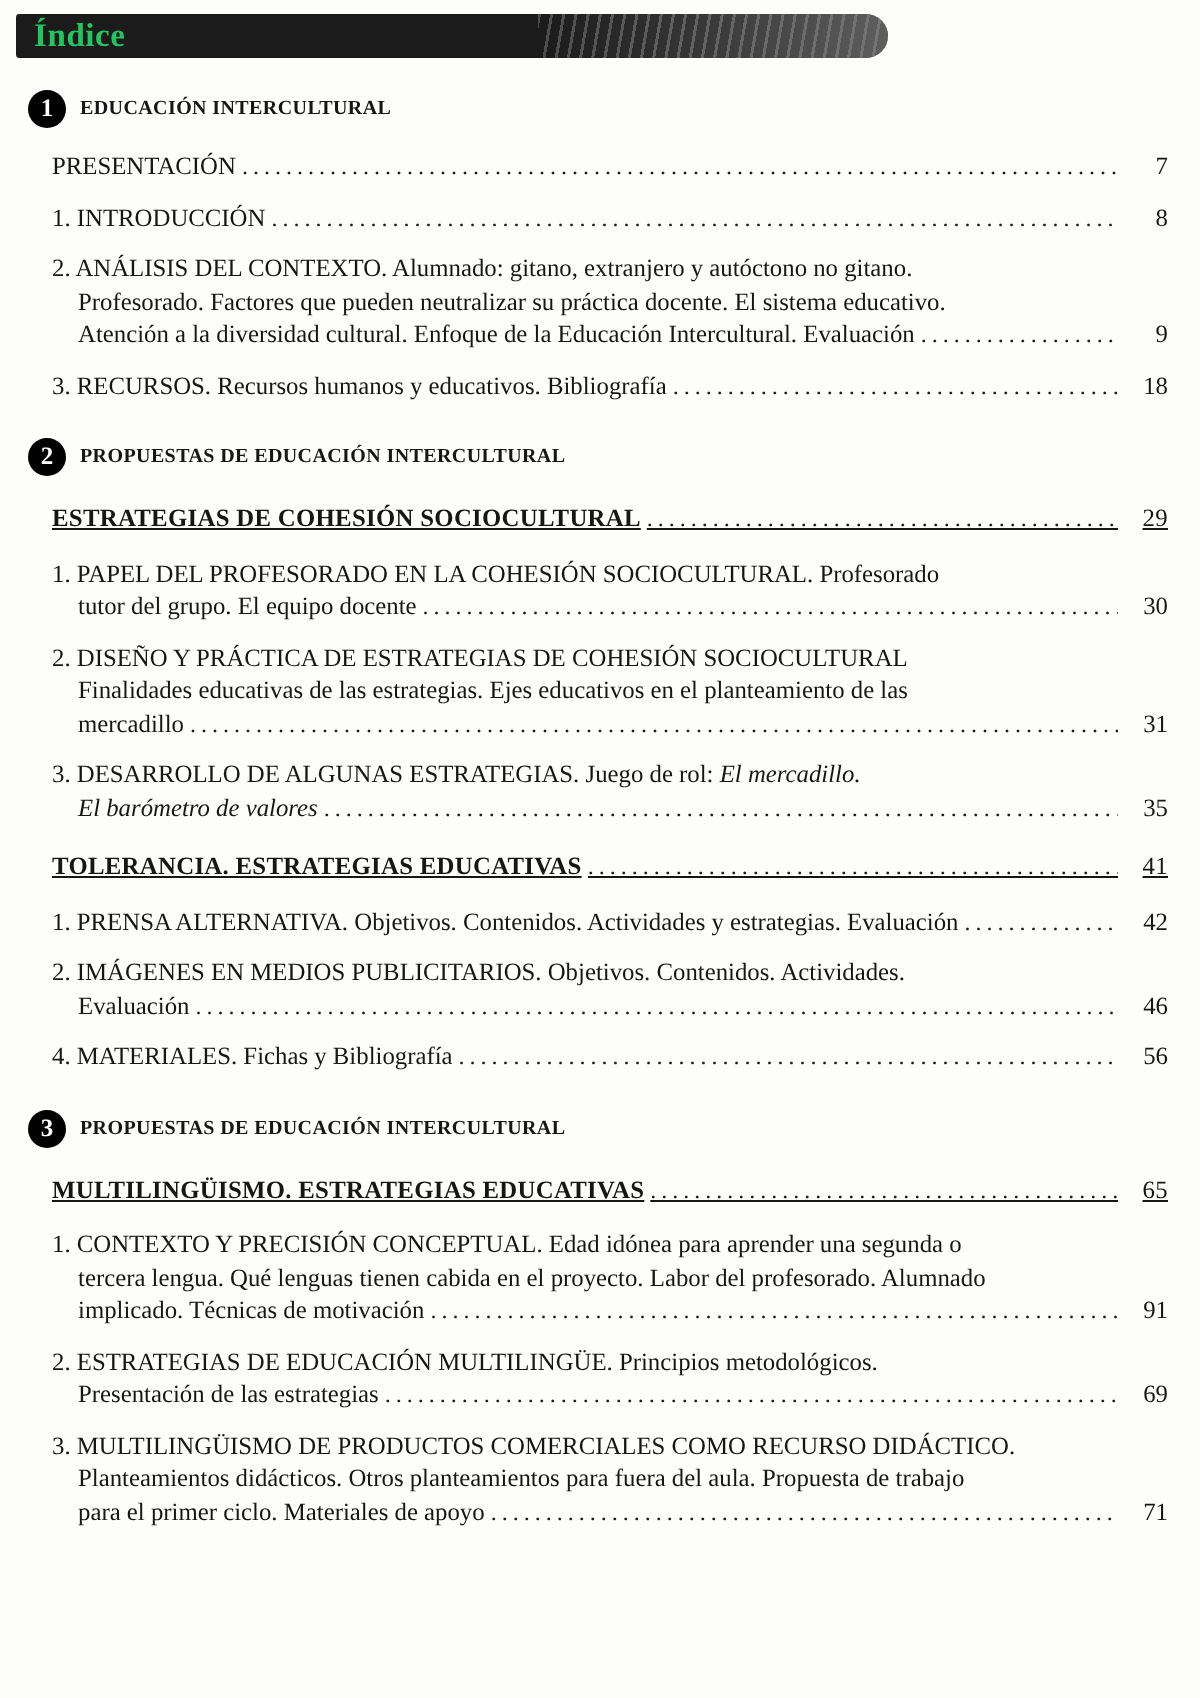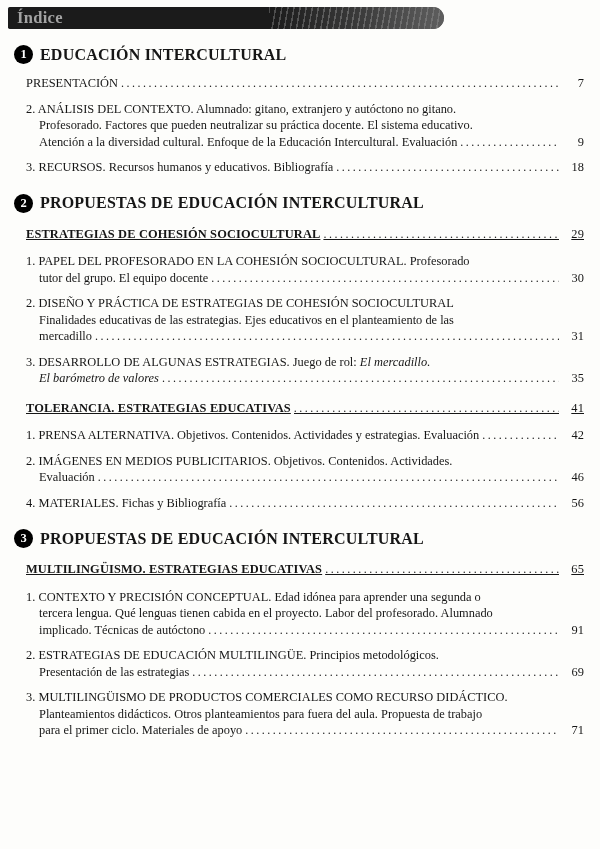--- a/index.html
+++ b/index.html
@@ -14,42 +14,42 @@
 
   
   .banner {
     width:436px; height:22px;
     background:#1b1b1b;
     border-radius:2px 13px 13px 2px;
     position:relative; display:flex; align-items:center;
     overflow:hidden; margin:2px 0 16px 0;
   }
   .banner-title {
-    font-size:16.5px; font-weight:bold; color:#a3a3a3;
+    font-size:16.5px; font-weight:bold; color:#22c55e;
     padding-left:9px; letter-spacing:.3px; position:relative; z-index:2;
   }
   .banner-swoosh {
     position:absolute; top:0; right:0; width:175px; height:100%;
     background:
       linear-gradient(to right, rgba(255,255,255,0) 0%, rgba(255,255,255,.12) 45%, rgba(150,150,150,.55) 100%),
       repeating-linear-gradient(100deg, rgba(255,255,255,.22) 0 1.5px, transparent 1.5px 6px);
     border-radius:0 13px 13px 0;
   }
 
   
   .section { margin-bottom:18px; }
   .section-head { display:flex; align-items:center; gap:7px; margin-bottom:11px; padding-left:6px; }
   .badge {
     width:19px; height:19px; border-radius:50%;
     background:#000; color:#fff;
     font-size:12.5px; font-weight:bold;
     display:flex; align-items:center; justify-content:center;
     flex:0 0 auto;
   }
-  .section-title { font-size:16px; font-weight:bold; letter-spacing:.2px; }
+  .section-title { font-size:10px; font-weight:bold; letter-spacing:.2px; }
 
   .entries { padding-left:18px; padding-right:2px; }
   .entry { margin-bottom:9px; font-size:12.4px; line-height:16.5px; }
   .entry.subheader { font-weight:bold; margin-top:13px; margin-bottom:11px; letter-spacing:.15px;text-decoration:underline; }
 
   .line { display:block; }
   .line.cont { padding-left:13px; }
   .line.last { display:flex; align-items:flex-start; }
   .line.last .text { flex:0 1 auto; }
   .leader {
@@ -79,20 +79,27 @@
         </div>
         <div class="entries">
           <div class="entry">
             <div class="line last">
               <span class="text"><span>PRESENTACIÓN</span></span>
               <span class="leader"></span>
               <span class="pagenum">7</span>
             </div>
           </div>
           <div class="entry">
+            <div class="line last">
+              <span class="text"><span>1. INTRODUCCIÓN</span></span>
+              <span class="leader"></span>
+              <span class="pagenum">8</span>
+            </div>
+          </div>
+          <div class="entry">
             <div class="line"><span class="text"><span>2. ANÁLISIS DEL CONTEXTO. Alumnado: gitano, extranjero y autóctono no gitano.</span></span></div>
             <div class="line cont"><span class="text"><span>Profesorado. Factores que pueden neutralizar su práctica docente. El sistema educativo.</span></span></div>
             <div class="line cont last">
               <span class="text"><span>Atención a la diversidad cultural. Enfoque de la Educación Intercultural. Evaluación</span></span>
               <span class="leader"></span>
               <span class="pagenum">9</span>
             </div>
           </div>
           <div class="entry">
             <div class="line last">
@@ -182,21 +189,21 @@
             <div class="line last">
               <span class="text"><span>MULTILINGÜISMO. ESTRATEGIAS EDUCATIVAS</span></span>
               <span class="leader"></span>
               <span class="pagenum">65</span>
             </div>
           </div>
           <div class="entry">
             <div class="line"><span class="text"><span>1. CONTEXTO Y PRECISIÓN CONCEPTUAL. Edad idónea para aprender una segunda o</span></span></div>
             <div class="line cont"><span class="text"><span>tercera lengua. Qué lenguas tienen cabida en el proyecto. Labor del profesorado. Alumnado</span></span></div>
             <div class="line cont last">
-              <span class="text"><span>implicado. Técnicas de autóctono</span></span>
+              <span class="text"><span>implicado. Técnicas de motivación</span></span>
               <span class="leader"></span>
               <span class="pagenum">91</span>
             </div>
           </div>
           <div class="entry">
             <div class="line"><span class="text"><span>2. ESTRATEGIAS DE EDUCACIÓN MULTILINGÜE. Principios metodológicos.</span></span></div>
             <div class="line cont last">
               <span class="text"><span>Presentación de las estrategias</span></span>
               <span class="leader"></span>
               <span class="pagenum">69</span>

